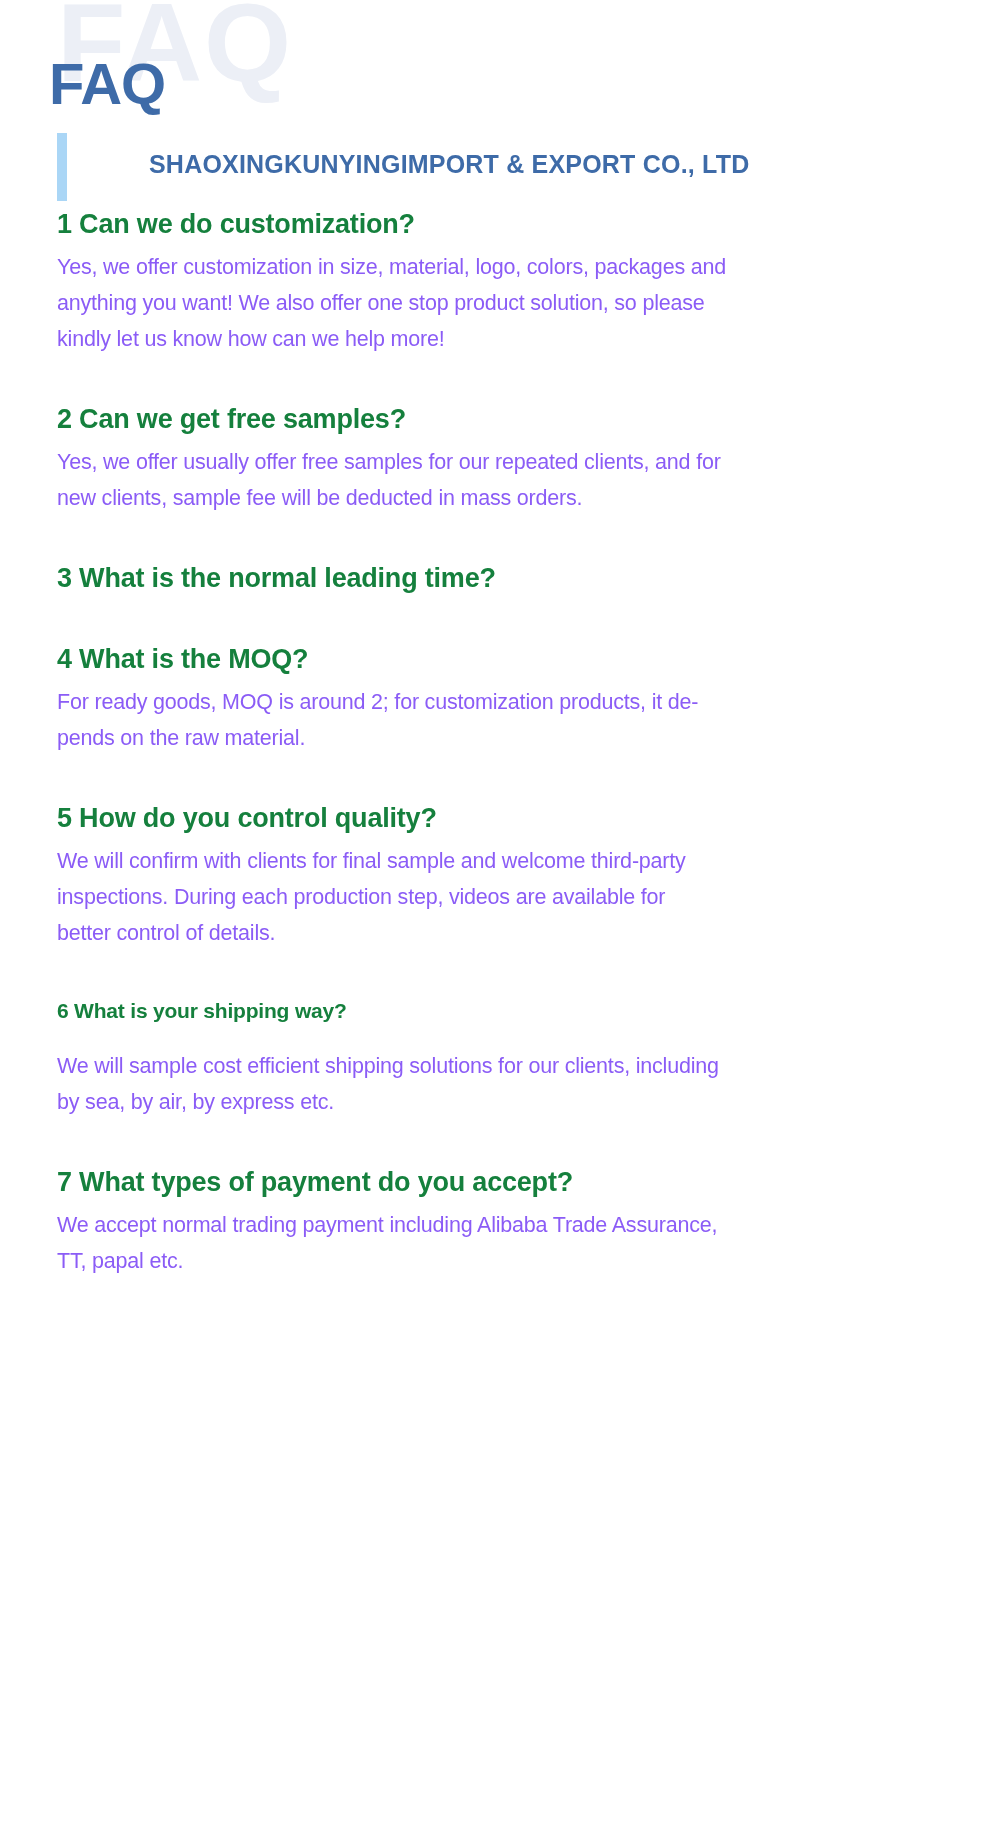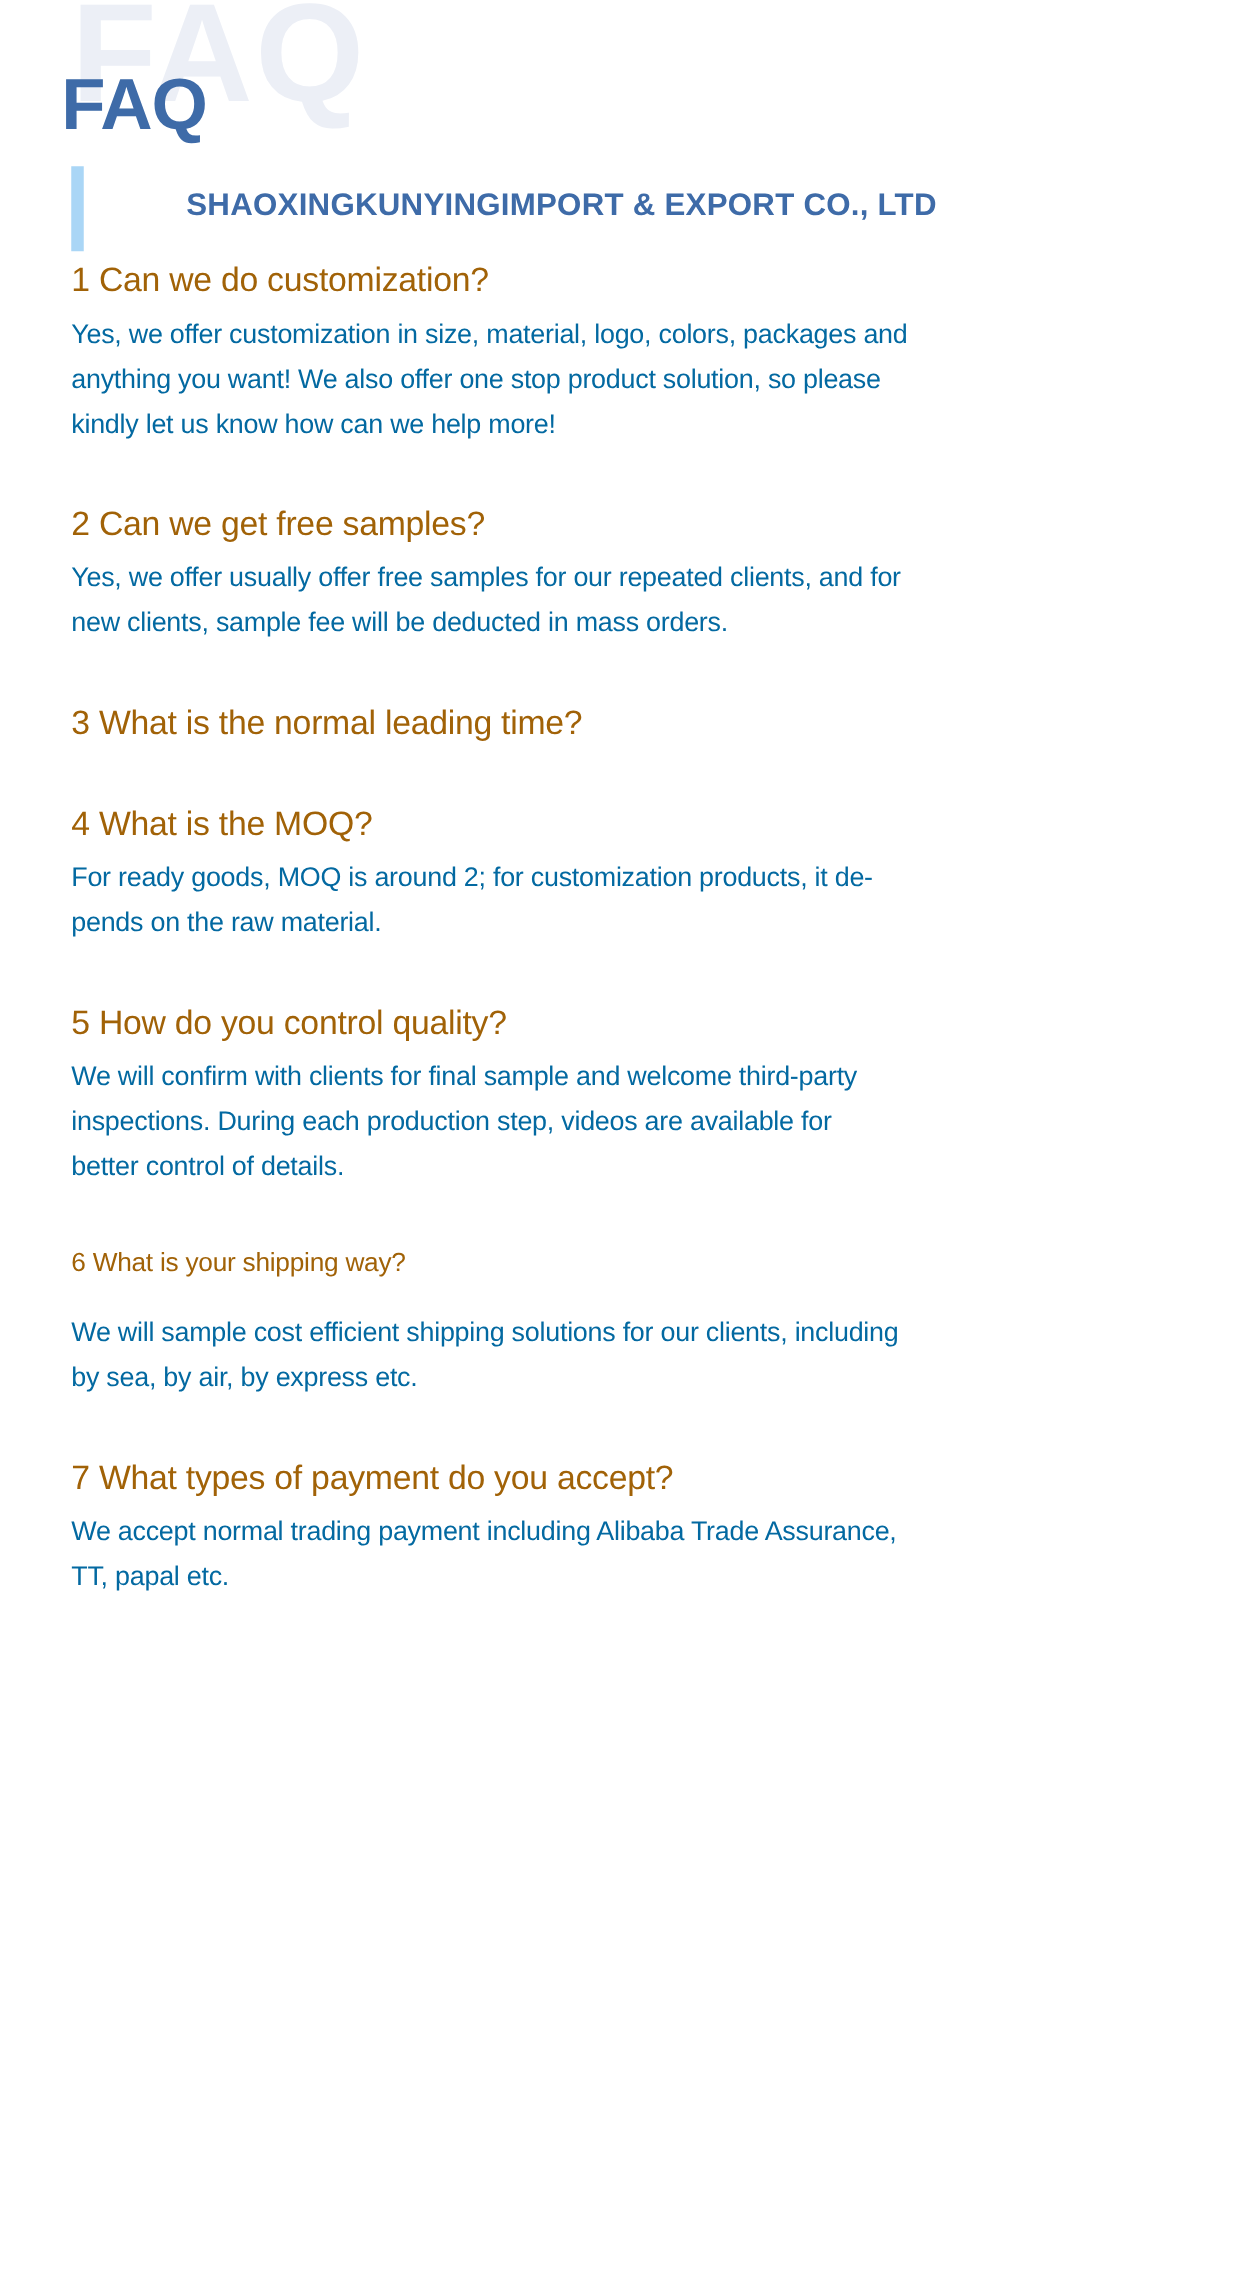--- a/index.html
+++ b/index.html
@@ -65,35 +65,35 @@
     position: absolute;
     left: 57px;
     top: 205px;
     width: 790px;
   }
   .faq-section {
     margin-bottom: 43px;
   }
   .question {
     font-size: 27px;
-    font-weight: 400;
-    color: #a16207;
+    font-weight: 700;
+    color: #15803d;
     letter-spacing: -0.2px;
     line-height: 38px;
     margin: 0 0 6px 0;
   }
   .faq-section.q-small .question {
     font-size: 21px;
     line-height: 34px;
     margin-bottom: 20px;
   }
   .answer {
     font-size: 21.5px;
     font-weight: 400;
-    color: #0369a1;
+    color: #8b5cf6;
     letter-spacing: -0.2px;
     line-height: 36px;
     margin: 0;
     white-space: pre-line;
   }
 </style>
 </head>
 <body>
 
 <div class="page">

